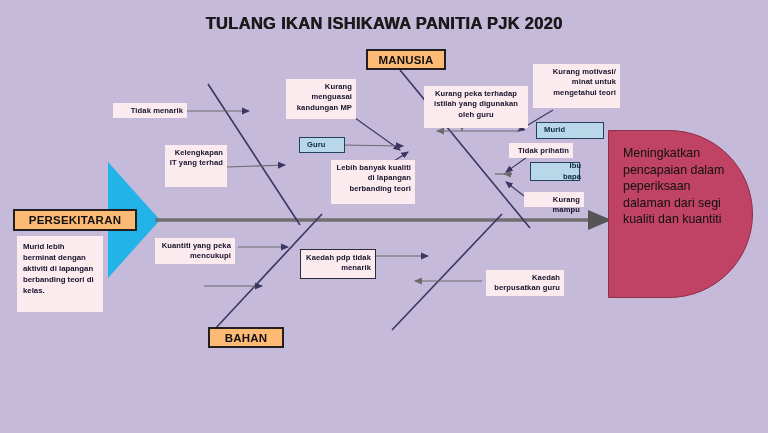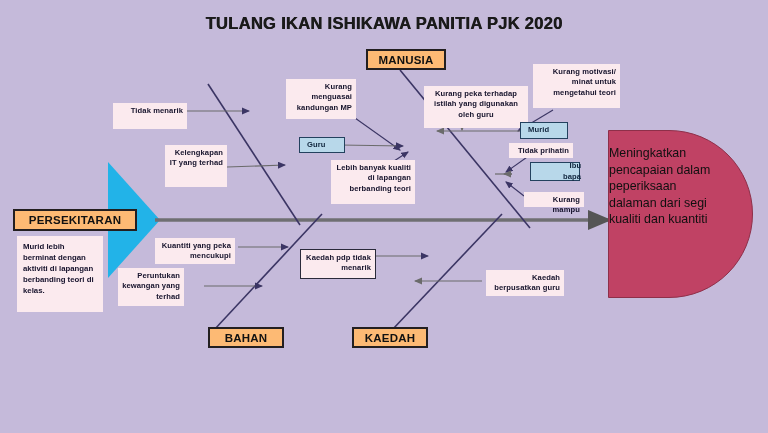--- a/index.html
+++ b/index.html
@@ -98,21 +98,21 @@
     padding: 5px 6px;
   }
 
   
   .effect {
     position: absolute;
     background: #c04264;
     border: 1px solid #8e2f49;
     border-radius: 0 120px 120px 0;
     box-sizing: border-box;
-    padding: 14px 26px 14px 0;
+    padding: 14px 26px 14px 14px;
     color: #101010;
     font-size: 12.4px;
     line-height: 1.33;
   }
 </style>
 </head>
 <body>
 
 <div id="stage">
 
@@ -164,49 +164,47 @@
 
   <div class="title">TULANG IKAN ISHIKAWA PANITIA PJK 2020</div>
 
 
   <div class="cat-box" style="left:366px; top:49px; width:80px; height:21px;">MANUSIA</div>
 
   <div class="cat-box" style="left:13px; top:209px; width:124px; height:22px;">PERSEKITARAN</div>
 
   <div class="cat-box" style="left:180px; top:327px; width:76px; height:21px;margin-left:28px;">BAHAN</div>
 
-  <div class="cat-box" style="left:352px; top:327px; width:76px; height:21px;">KAEDAH</div>
 
   <div class="env-note" style="left:17px; top:236px; width:86px; height:76px;">Murid lebih berminat dengan aktiviti di lapangan berbanding teori di kelas.</div>
 
-  <div class="note plain" style="left:113px; top:103px; width:74px; height:26px;">Tidak menarik</div>
+  <div class="note plain" style="left:113px; top:103px; width:74px; height:15px;">Tidak menarik</div>
 
   <div class="note plain" style="left:165px; top:145px; width:62px; height:42px;">Kelengkapan IT yang terhad</div>
 
   <div class="note plain" style="left:286px; top:79px; width:70px; height:40px;">Kurang menguasai kandungan MP</div>
 
   <div class="note plain center" style="left:424px; top:66px; width:104px; height:42px;margin-top:20px;">Kurang peka terhadap istilah yang digunakan oleh guru</div>
 
   <div class="note plain" style="left:533px; top:64px; width:87px; height:44px;">Kurang motivasi/ minat untuk mengetahui teori</div>
 
   <div class="note blue" style="left:299px; top:137px; width:46px; height:16px;">Guru</div>
 
-  <div class="note blue" style="left:520px; top:122px; width:48px; height:17px;">Murid</div>
+  <div class="note blue" style="left:536px; top:122px; width:68px; height:17px;">Murid</div>
 
   <div class="note plain" style="left:331px; top:160px; width:84px; height:44px;">Lebih banyak kualiti di lapangan berbanding teori</div>
 
   <div class="note plain" style="left:509px; top:143px; width:64px; height:15px;">Tidak prihatin</div>
 
   <div class="note blue" style="left:530px; top:162px; width:50px; height:19px;padding-left:32px;">Ibu bapa</div>
 
   <div class="note plain" style="left:524px; top:192px; width:60px; height:15px;">Kurang mampu</div>
 
   <div class="note plain" style="left:155px; top:238px; width:80px; height:26px;">Kuantiti yang peka mencukupi</div>
 
-  <div class="note plain" style="left:118px; top:268px; width:66px; height:38px;">Peruntukan kewangan yang terhad</div>
 
   <div class="note boxed" style="left:300px; top:249px; width:76px; height:30px;">Kaedah pdp tidak menarik</div>
 
   <div class="note plain" style="left:486px; top:270px; width:78px; height:26px;">Kaedah berpusatkan guru</div>
 
   <div class="effect" style="left:608px; top:130px; width:145px; height:168px;">Meningkatkan pencapaian dalam peperiksaan dalaman dari segi kualiti dan kuantiti</div>
 
 </div>
 
 </body></html>

